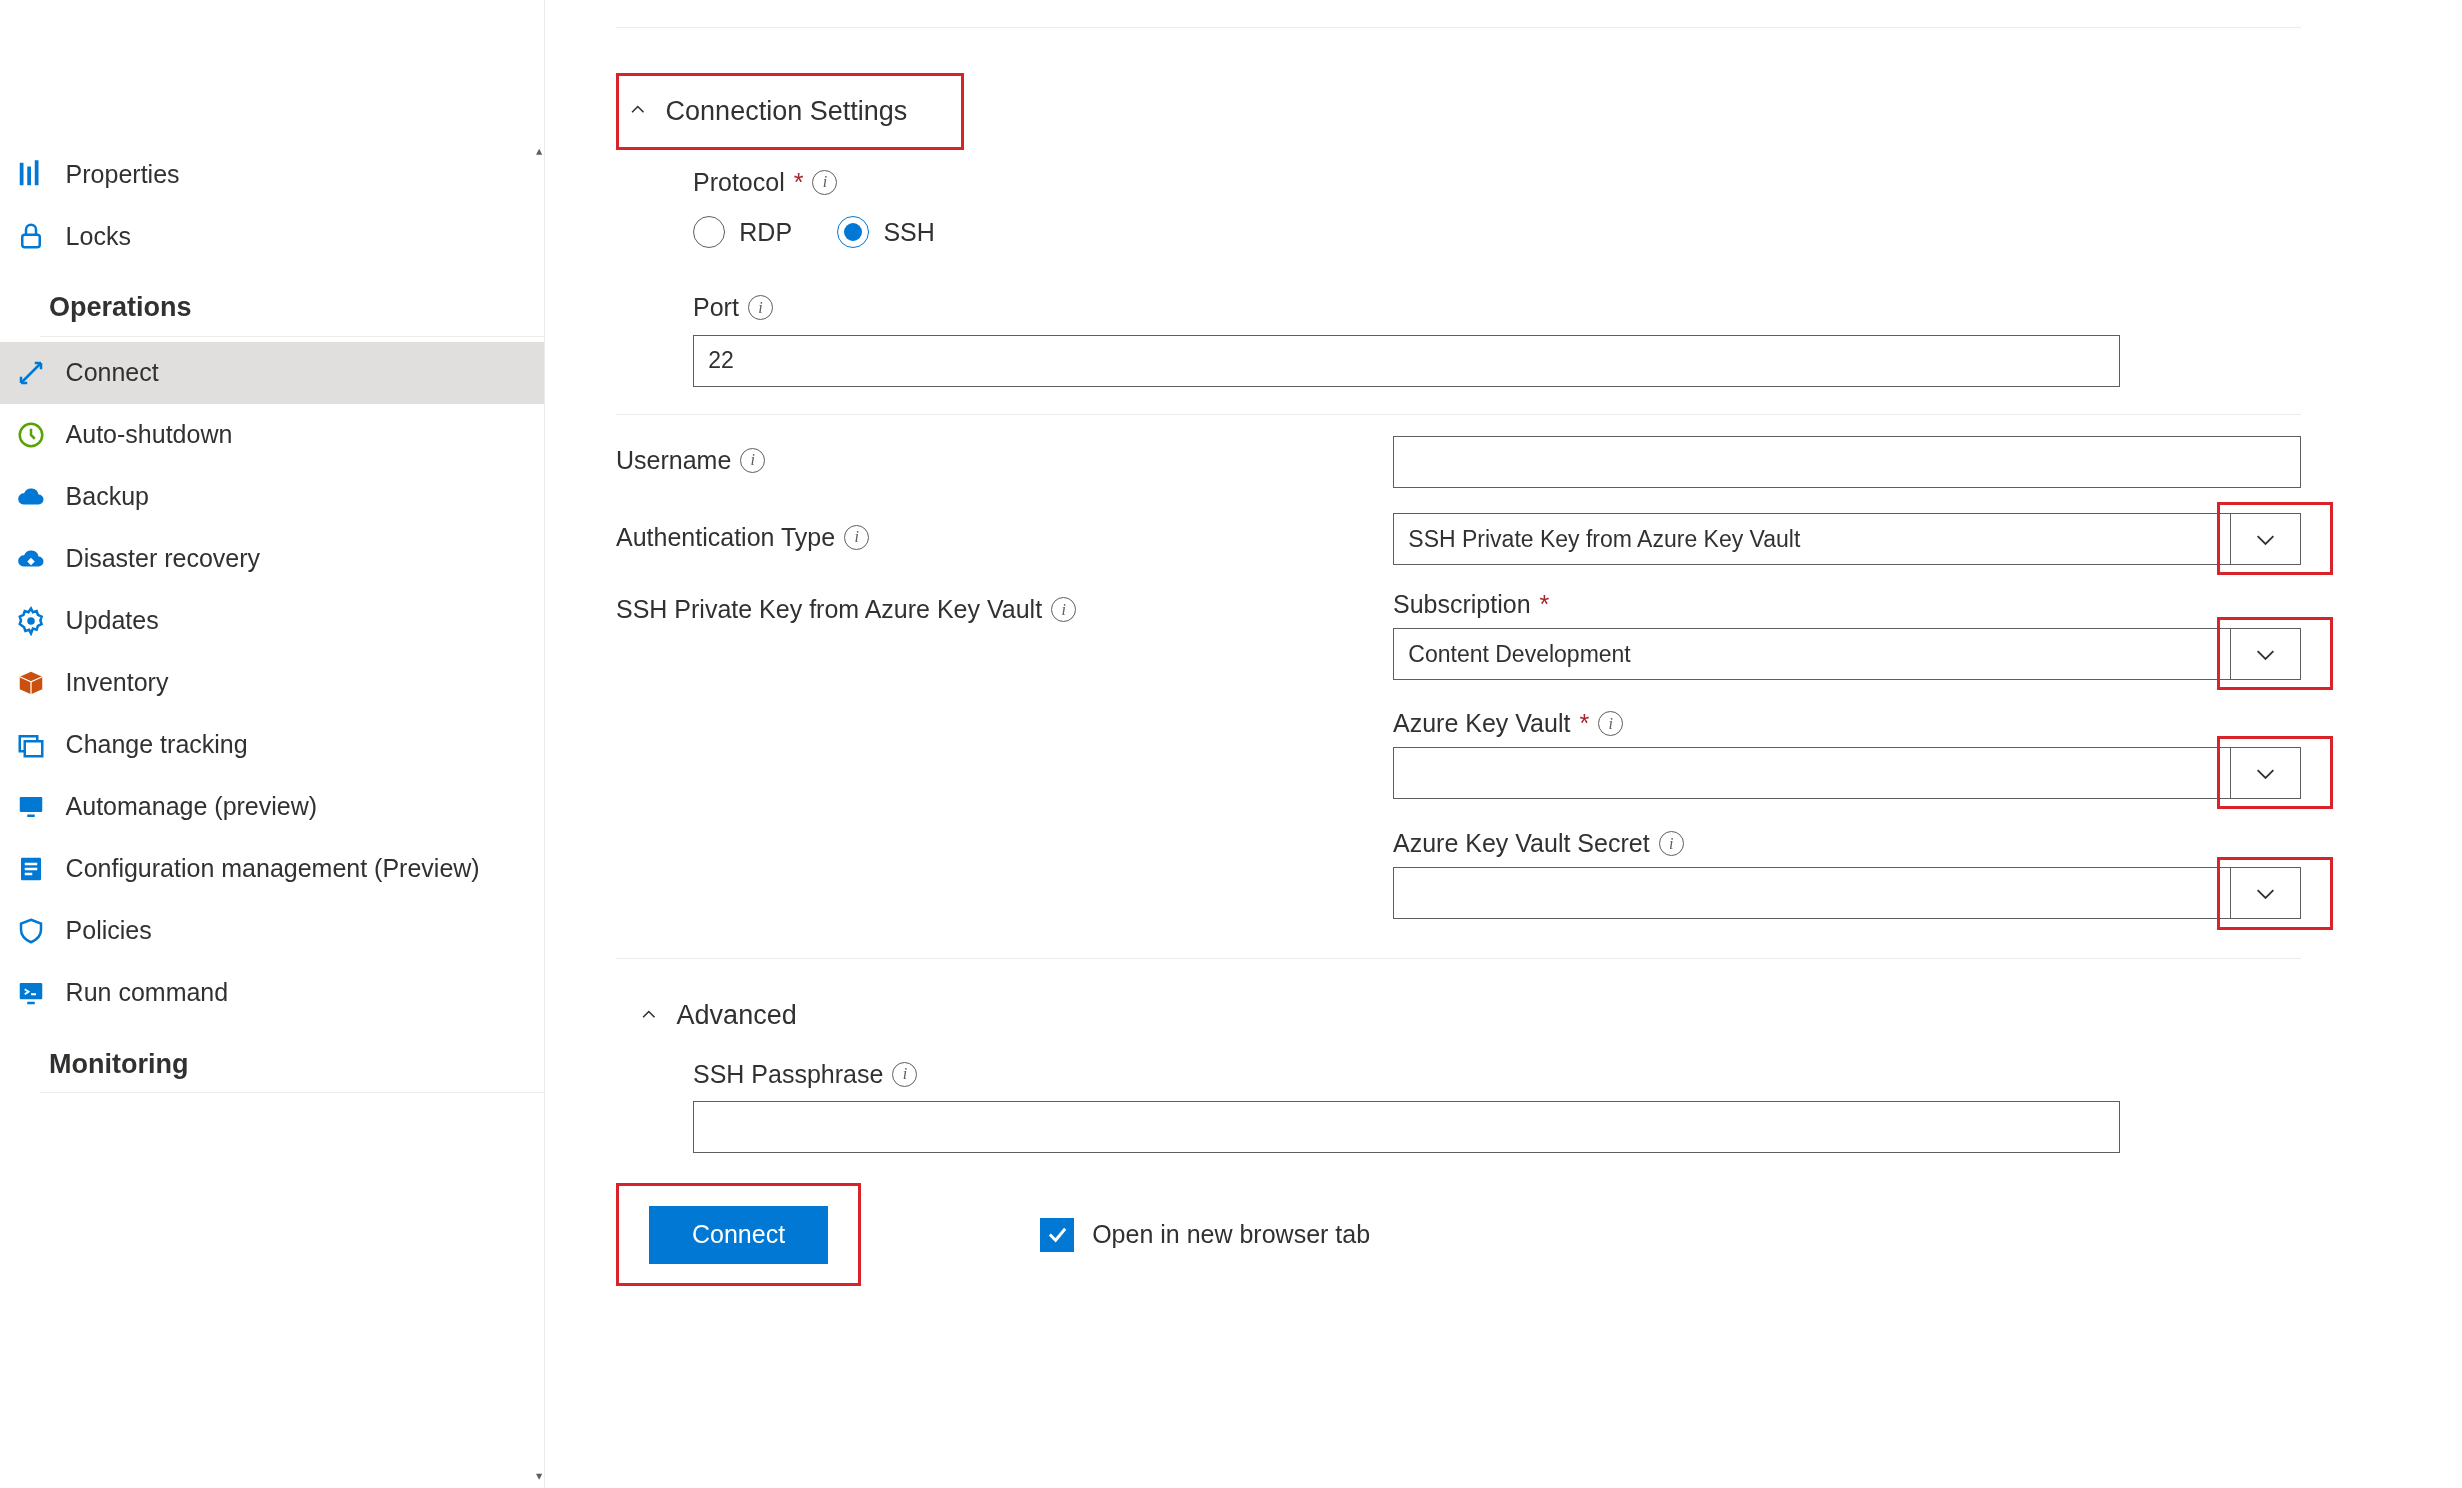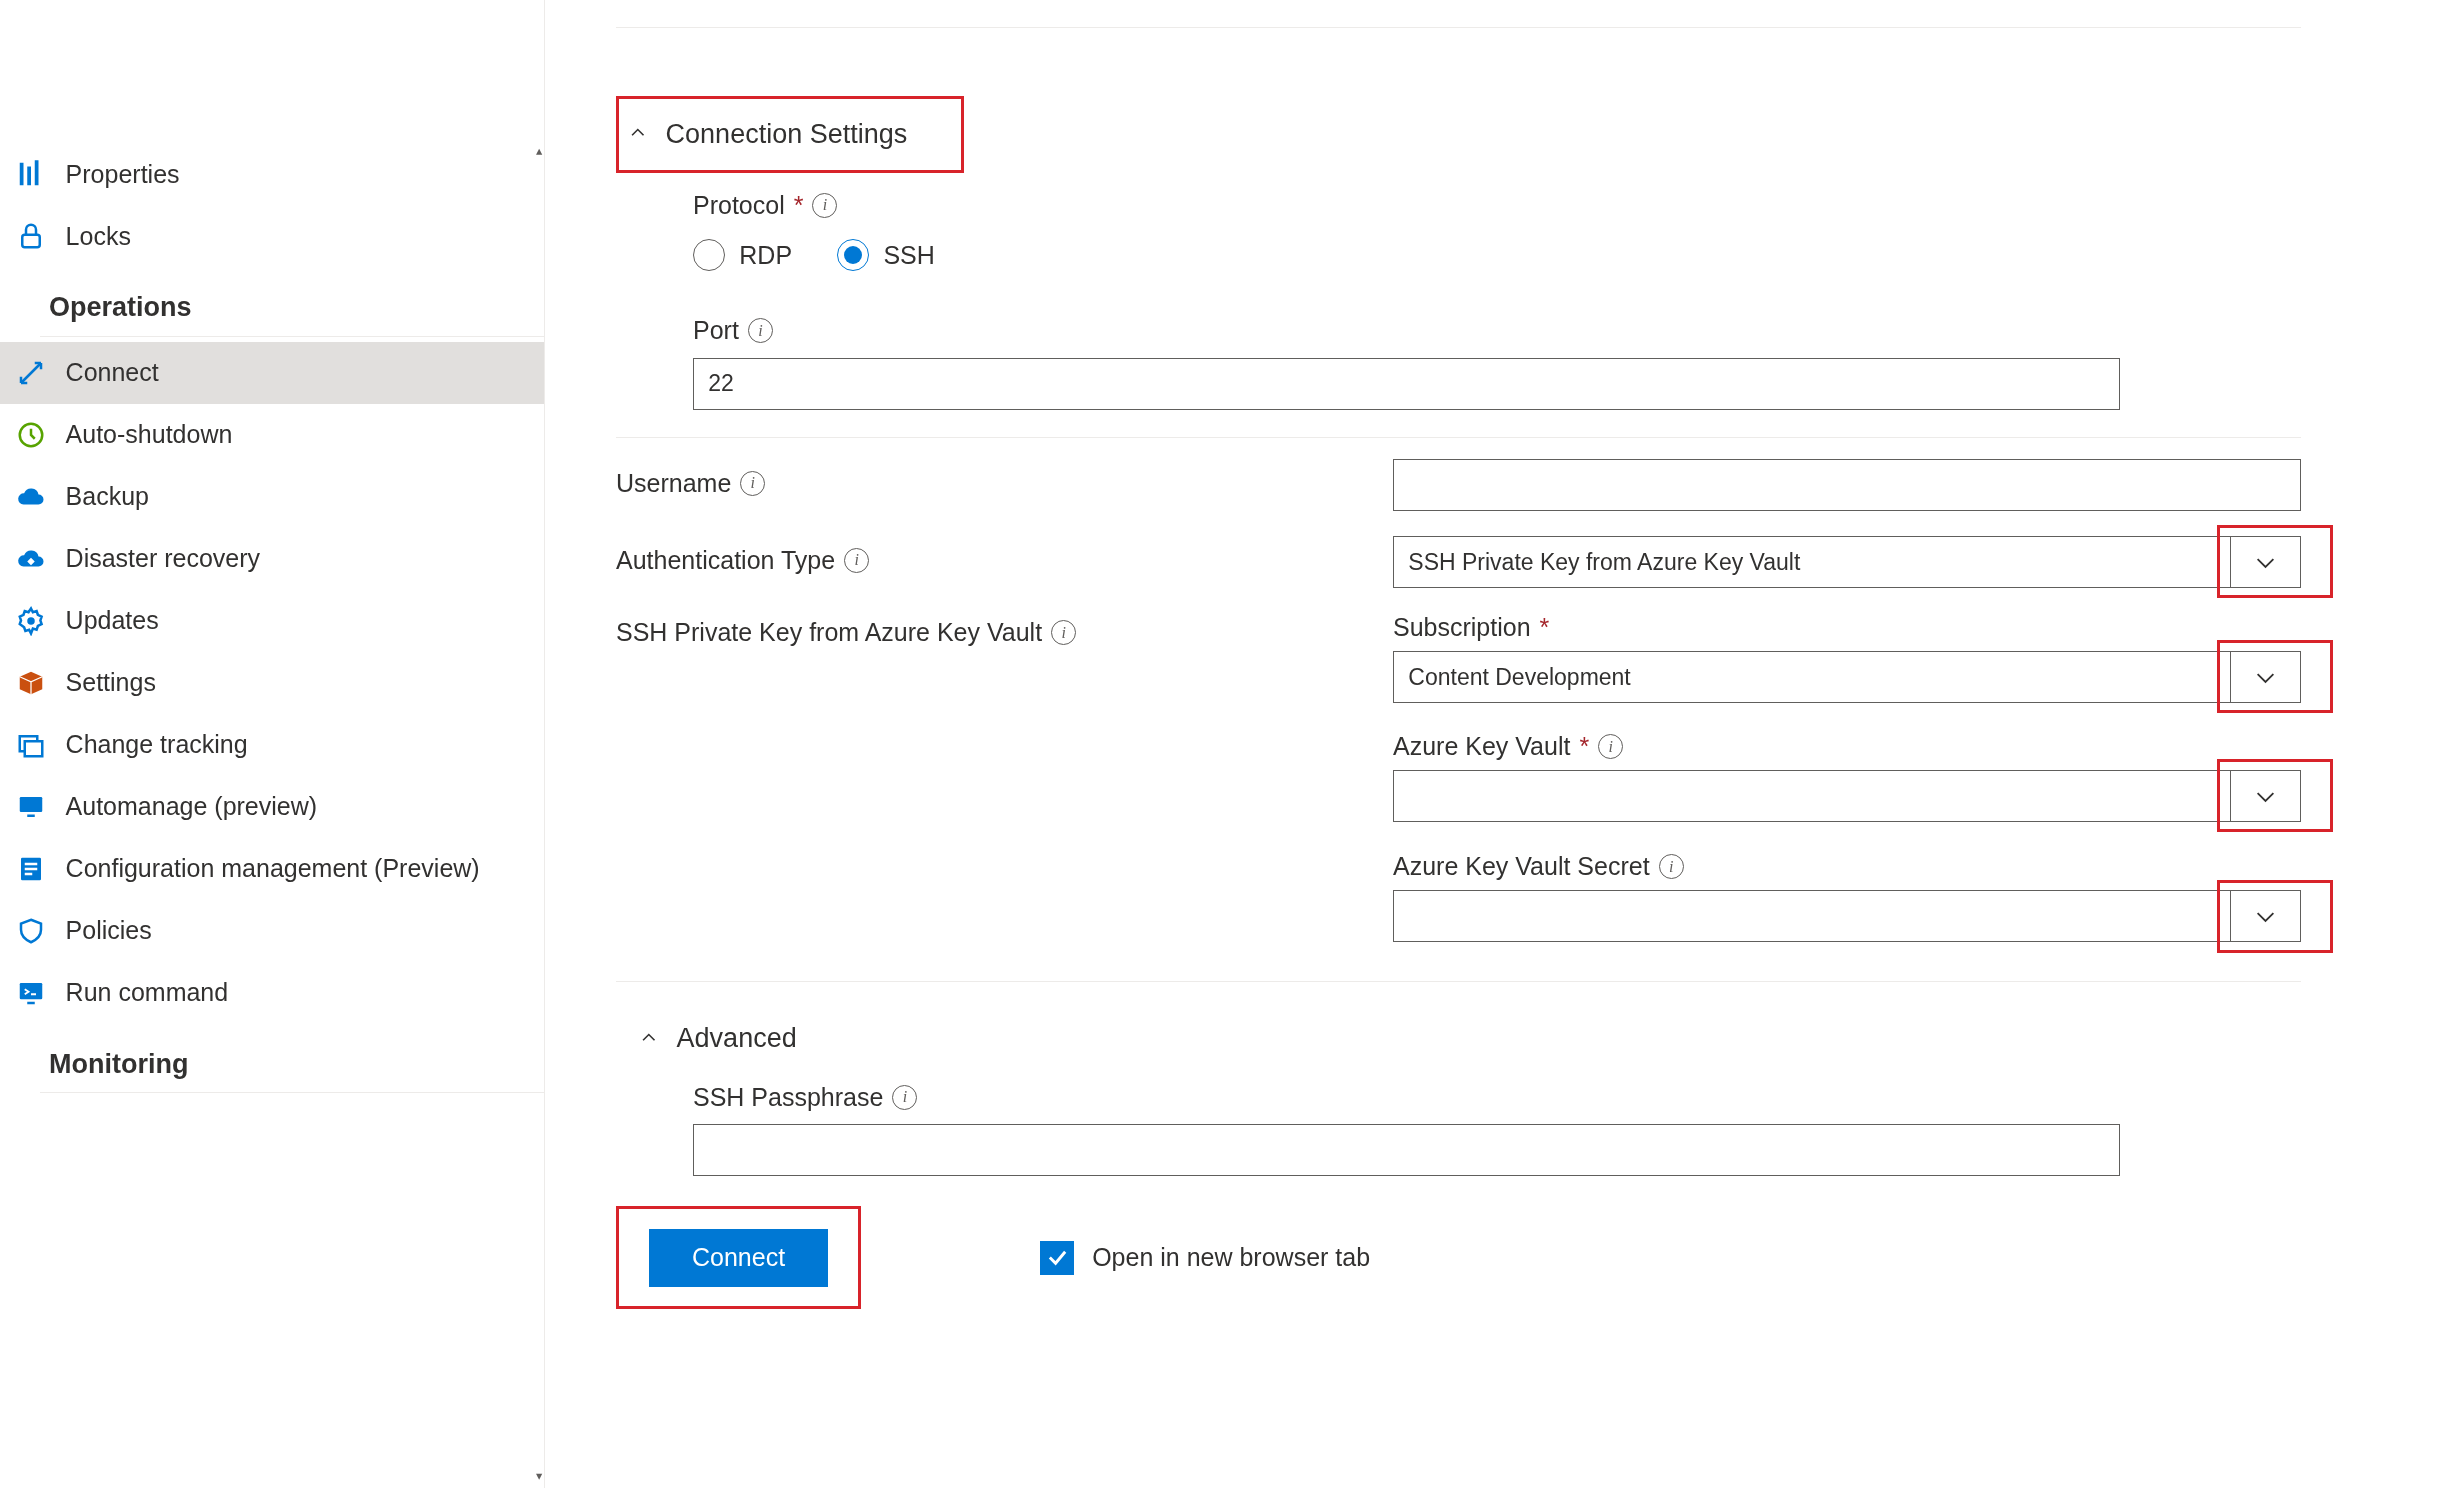--- a/index.html
+++ b/index.html
@@ -83,21 +83,21 @@
       gap: 18px;
       font-size: 27px;
       color: #323130;
       padding: 19.6px 0 19.6px 9px;
       cursor: pointer;
     }
     .section-header.boxed {
       border: 3.6px solid #d8232a;
       padding: 19.6px 54px 19.6px 9px;
       display: inline-flex;
-      margin-top: 47px;
+      margin-top: 24px;
     }
     .chev-icon svg { width: 19.6px; height: 19.6px; stroke: #323130; stroke-width: 2; fill: none; }
 
     .indent { padding-left: 77px; }
 
     .field-label {
       font-size: 25px;
       color: #323130;
       display: flex;
       align-items: center;
@@ -313,21 +313,21 @@
     </span>
     <span>Updates</span>
   </div>
   <div class="sidebar-item">
     <span class="icon">
       <svg viewBox="0 0 24 24" fill="#ca5010">
           <path d="M3 7l9-4 9 4v10l-9 4-9-4V7z"></path>
           <path d="M3 7l9 4 9-4M12 11v10" stroke="#fff" stroke-width="1" fill="none"></path>
         </svg>
     </span>
-    <span>Settings</span>
+    <span>Inventory</span>
   </div>
   <div class="sidebar-item">
     <span class="icon">
       <svg viewBox="0 0 24 24" fill="none" stroke="#0078d4" stroke-width="2">
           <rect x="3" y="5" width="14" height="12"></rect>
           <rect x="7" y="9" width="14" height="12" fill="#fff"></rect>
         </svg>
     </span>
     <span>Change tracking</span>
   </div>

